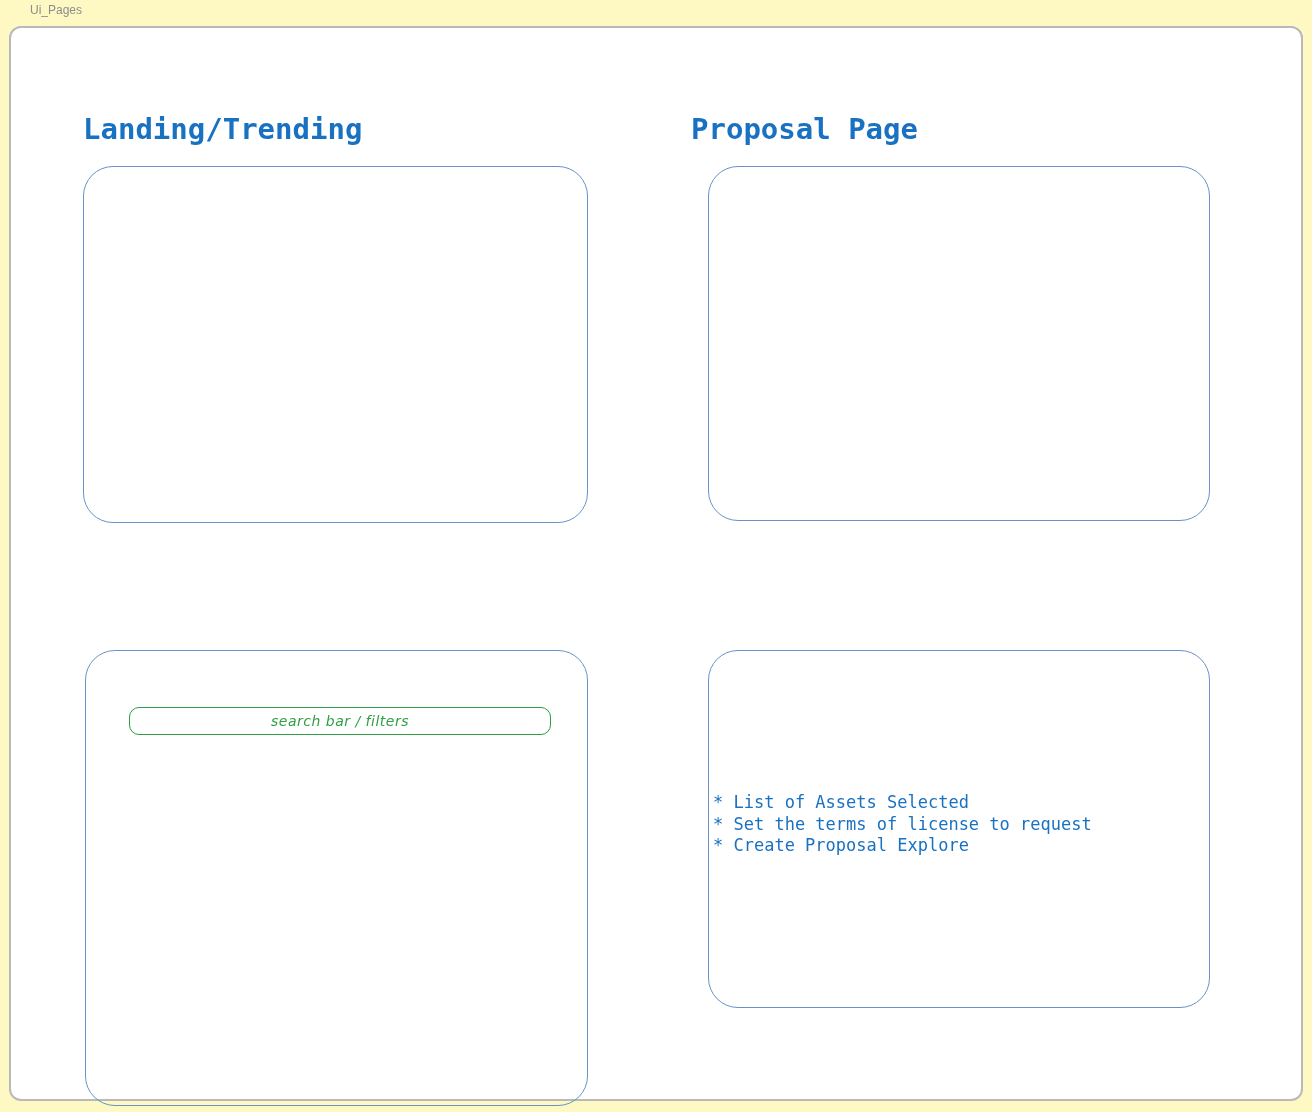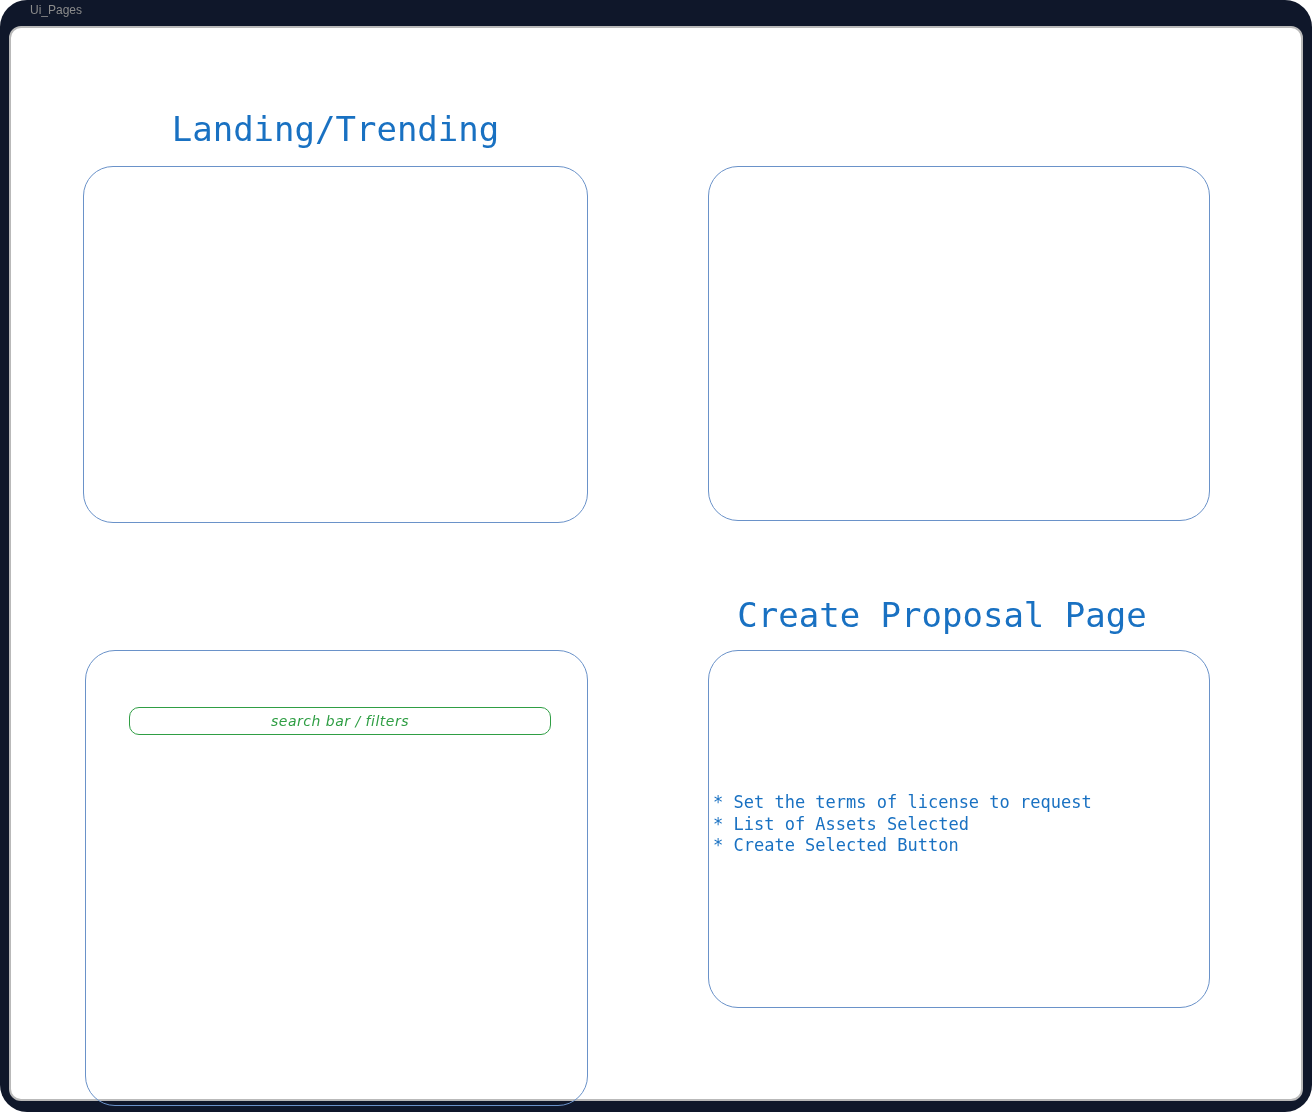--- a/index.html
+++ b/index.html
@@ -5,39 +5,38 @@
   :root{
     --accent-blue:#1971c2;
     --box-border-blue:#6a92c9;
     --green:#2f9e44;
     --frame-border:#b9b9b9;
     --frame-label:#8c8c8c;
   }
   *{box-sizing:border-box;margin:0;padding:0;}
   html,body{width:1312px;height:1112px;background:#ffffff;overflow:hidden;}
   .canvas{
-    position:relative;width:1312px;height:1112px;background:#0f172a;
+    position:relative;width:1312px;height:1112px;background:#fef9c3;
     font-family:"DejaVu Sans Mono","Liberation Mono",monospace;
-    border-radius:27px;
   }
   .frame-label{
     position:absolute;left:30px;top:3px;
     font-family:"Liberation Sans","DejaVu Sans",sans-serif;
     font-size:12px;line-height:15px;color:var(--frame-label);
     cursor:default;
   }
   .frame{
     position:absolute;left:9px;top:26px;width:1294px;height:1075px;
     border:2px solid var(--frame-border);border-radius:12px;background:#ffffff;
   }
   .panel-title{
     position:absolute;
     font-family:"DejaVu Sans Mono","Liberation Mono",monospace;
-    font-size:34px;line-height:33px;font-weight:400;
-    color:var(--accent-blue);text-align:center;white-space:nowrap;
+    font-size:29px;line-height:33px;font-weight:700;
+    color:var(--accent-blue);white-space:nowrap;
   }
   .t-landing{left:83px;top:113px;width:505px;}
   .t-proposal{left:691px;top:113px;width:502px;}
   .t-ip-explore{left:85px;top:599px;width:503px;}
   .t-create-proposal{left:691px;top:599px;width:502px;}
   .wire-box{
     position:absolute;background:transparent;
     border:1.5px solid var(--box-border-blue);border-radius:30px;
   }
   .b-landing{left:83px;top:166px;width:505px;height:357px;}
@@ -70,30 +69,30 @@
 
 <div class="canvas">
 
   <div class="frame-label">Ui_Pages</div>
 
   <div class="frame"></div>
 
   <div class="panel-title t-landing">Landing/Trending</div>
   <div class="wire-box b-landing"></div>
 
+  <div class="panel-title t-proposal">Proposal Page</div>
   <div class="wire-box b-proposal"></div>
 
   <div class="wire-box b-ip-explore">
     <div class="searchbar">
       <span class="searchbar-label">search bar / filters</span>
     </div>
   </div>
 
-  <div class="panel-title t-create-proposal">Create Proposal Page</div>
   <div class="wire-box b-create-proposal">
     <div class="bullet-list">
+      <div class="bullet-line">* List of Assets Selected</div>
       <div class="bullet-line">* Set the terms of license to request</div>
-      <div class="bullet-line">* List of Assets Selected</div>
-      <div class="bullet-line">* Create Selected Button</div>
+      <div class="bullet-line">* Create Proposal Explore</div>
     </div>
   </div>
 
 </div>
 
 </body></html>

